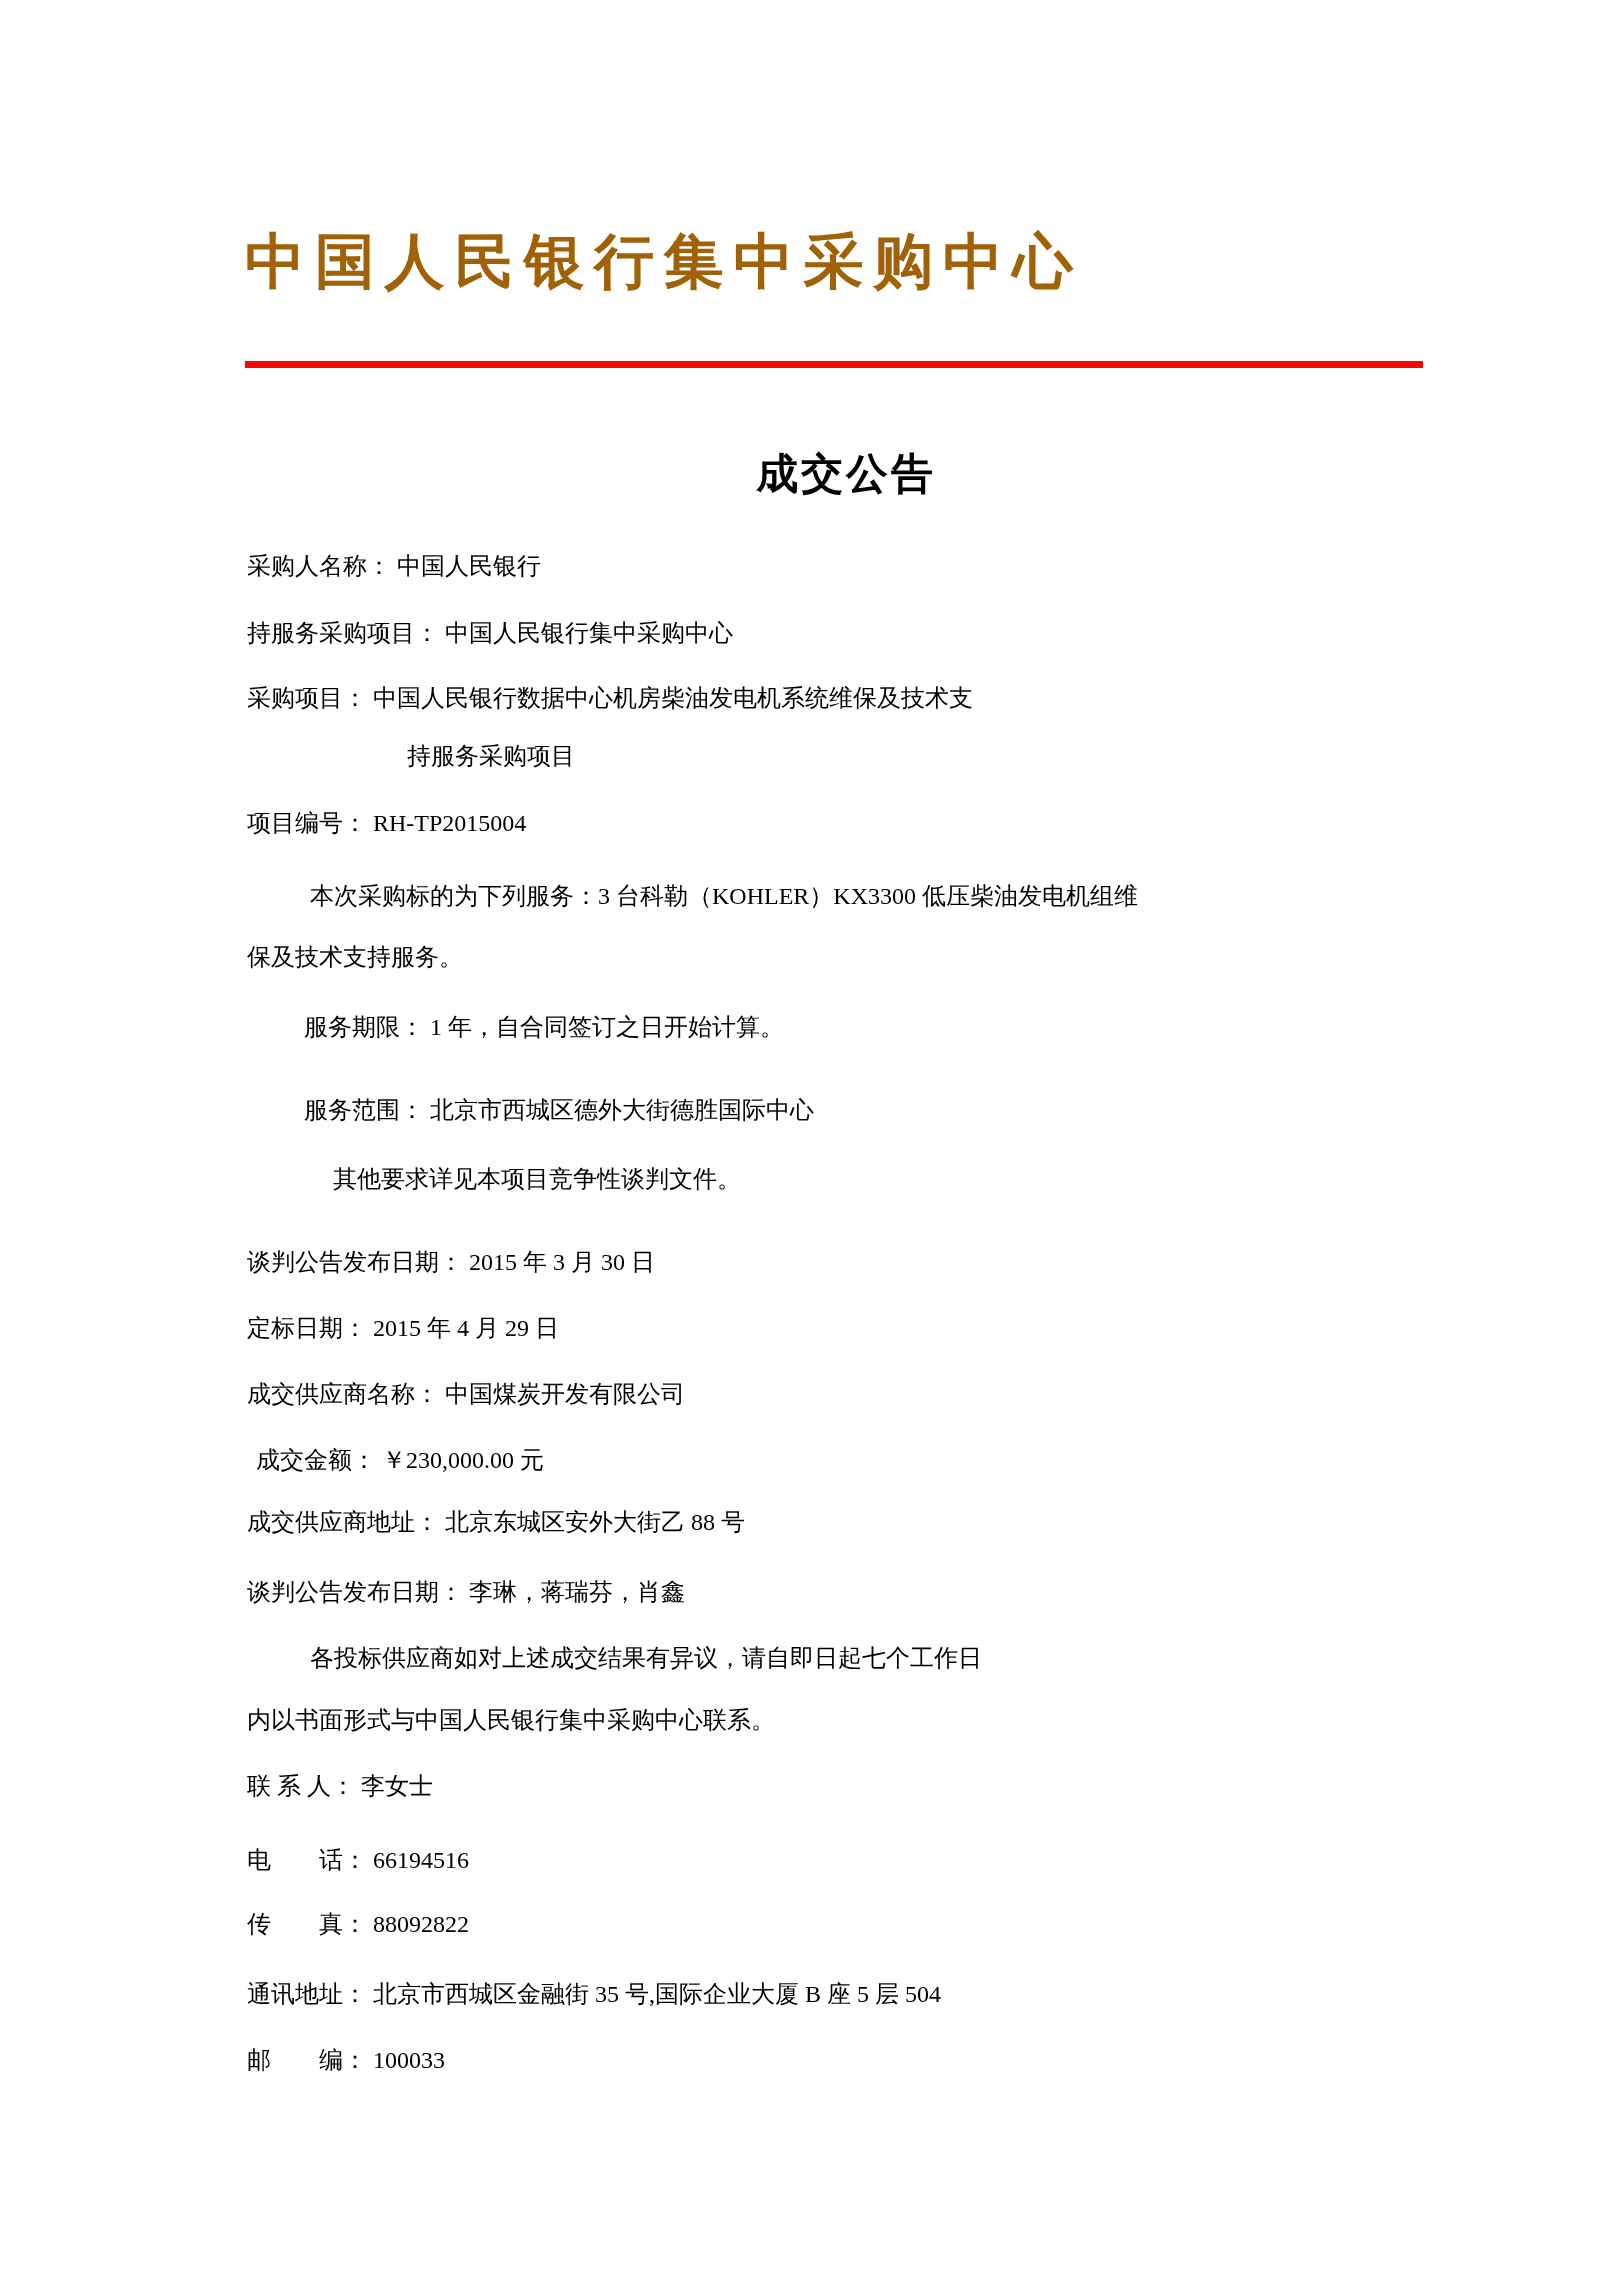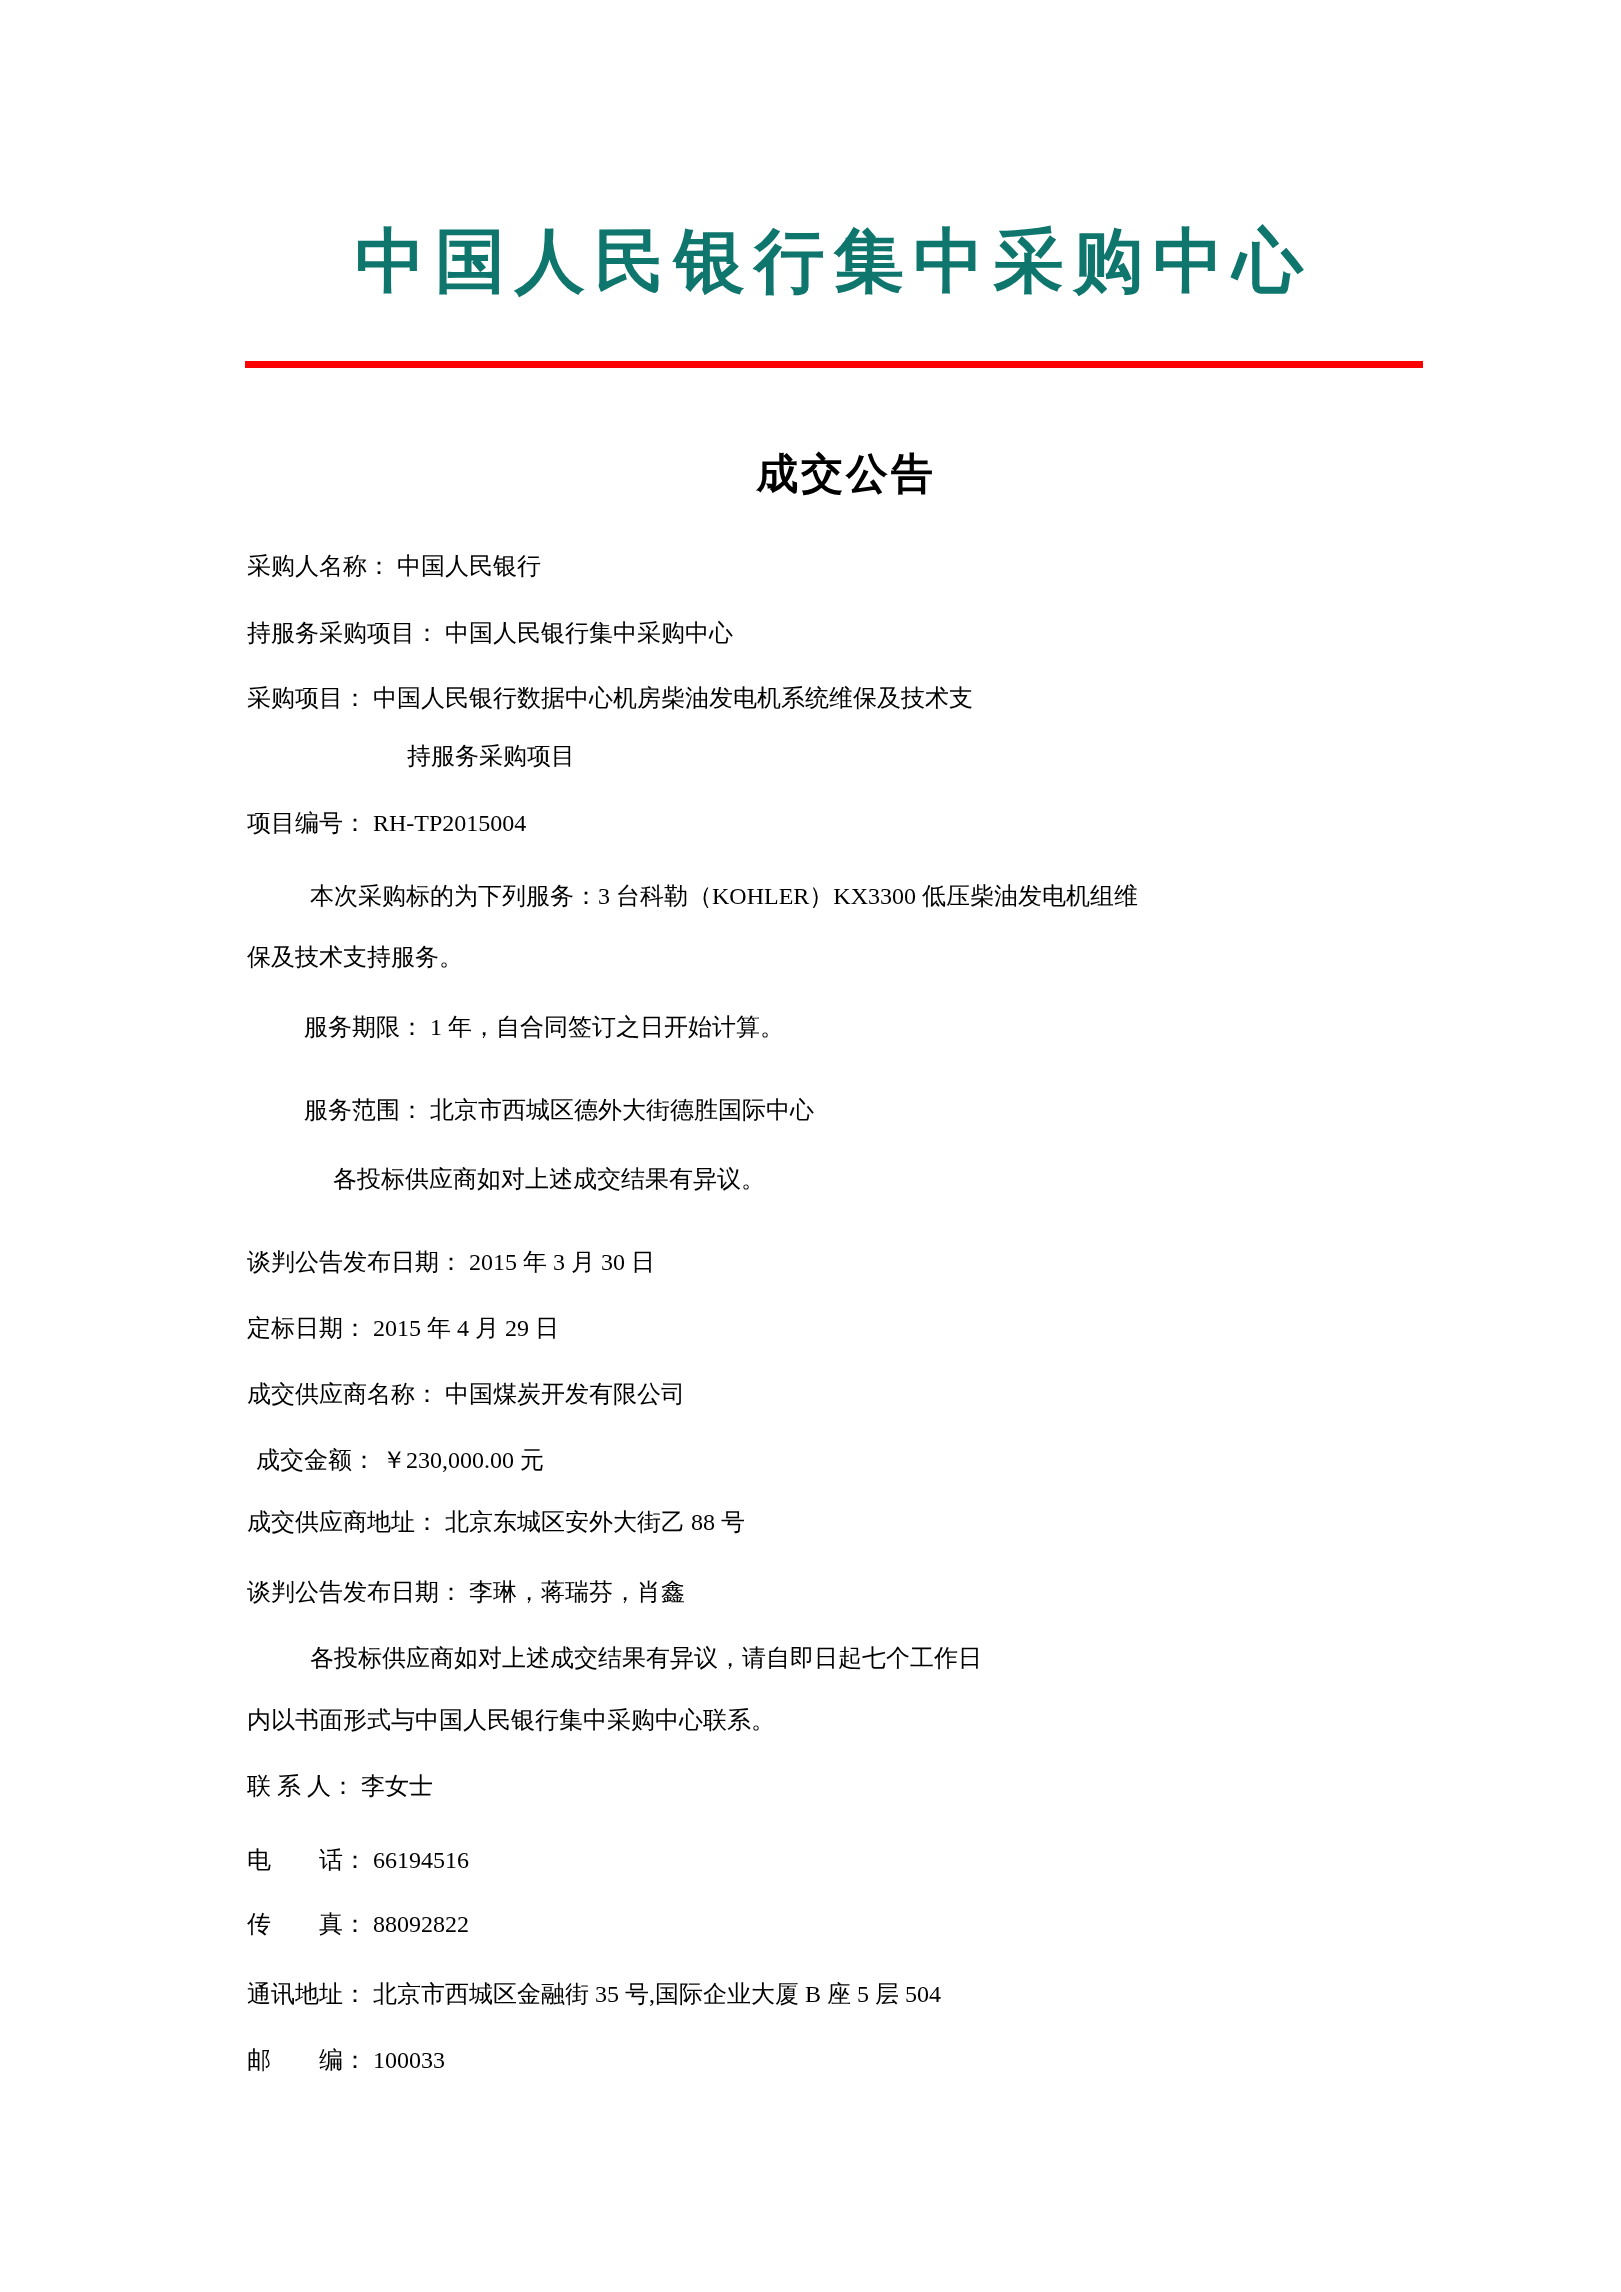--- a/index.html
+++ b/index.html
@@ -14,25 +14,25 @@
     background: #ffffff;
     font-family: "Liberation Serif", "DejaVu Serif", serif;
     color: #000000;
     overflow: hidden;
   }
   .letterhead-title {
     position: absolute;
     left: 245px;
     top: 218px;
     width: 1178px;
-    text-align: center;
-    font-size: 70px;
+    text-align: left;
+    font-size: 60px;
     line-height: 88px;
     font-weight: bold;
-    color: #0f766e;
+    color: #a16207;
     letter-spacing: 9.8px;
     white-space: nowrap;
   }
   .letterhead-rule {
     position: absolute;
     left: 245px;
     top: 361px;
     width: 1178px;
     height: 6.9px;
     background: #ff0000;
@@ -81,21 +81,21 @@
   <div class="bodyline" style="left:247px; top:792px">项目编号： RH-TP2015004</div>
 
   <div class="bodyline" style="left:310px; top:865px">本次采购标的为下列服务：3 台科勒（KOHLER）KX3300 低压柴油发电机组维</div>
 
   <div class="bodyline" style="left:247px; top:926px">保及技术支持服务。</div>
 
   <div class="bodyline" style="left:304px; top:996px">服务期限： 1 年，自合同签订之日开始计算。</div>
 
   <div class="bodyline" style="left:304px; top:1079px">服务范围： 北京市西城区德外大街德胜国际中心</div>
 
-  <div class="bodyline" style="left:333px; top:1148px">各投标供应商如对上述成交结果有异议。</div>
+  <div class="bodyline" style="left:333px; top:1148px">其他要求详见本项目竞争性谈判文件。</div>
 
   <div class="bodyline" style="left:247px; top:1231px">谈判公告发布日期： 2015 年 3 月 30 日</div>
 
   <div class="bodyline" style="left:247px; top:1297px">定标日期： 2015 年 4 月 29 日</div>
 
   <div class="bodyline" style="left:247px; top:1363px">成交供应商名称： 中国煤炭开发有限公司</div>
 
   <div class="bodyline" style="left:256px; top:1429px">成交金额： ￥230,000.00 元</div>
 
   <div class="bodyline" style="left:247px; top:1491px">成交供应商地址： 北京东城区安外大街乙 88 号</div>

